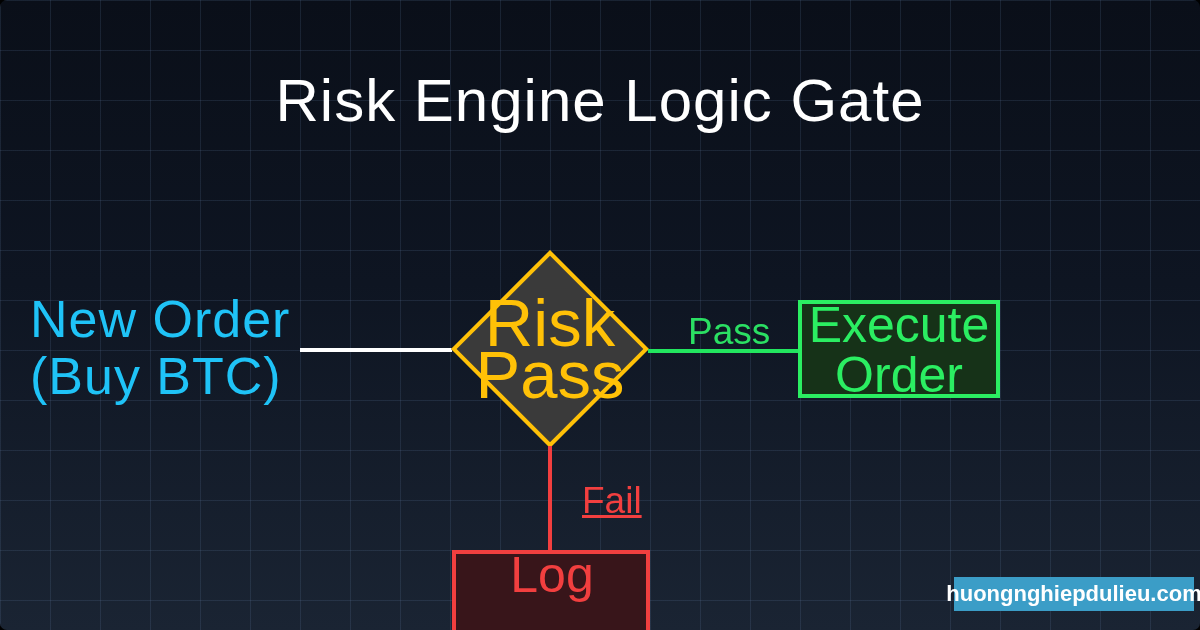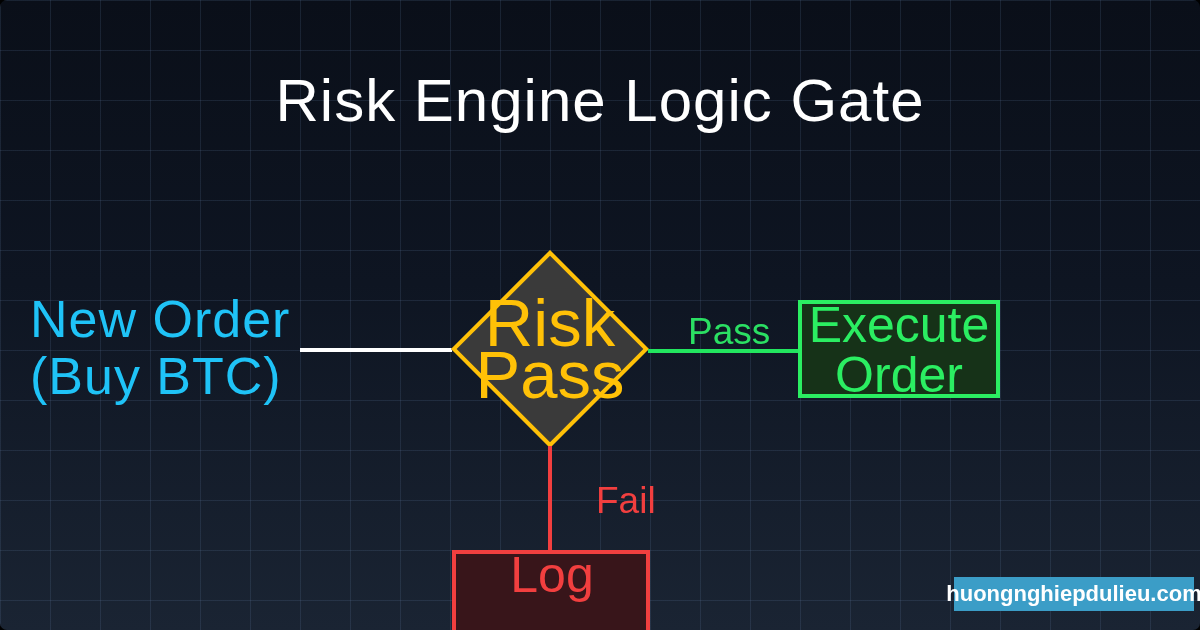--- a/index.html
+++ b/index.html
@@ -74,23 +74,24 @@
     font-size: 50px;
     line-height: 50px;
     color: #2bee62;
     white-space: nowrap;
   }
   .edge-fail {
     left: 548px; top: 446px; width: 4px; height: 106px;
     background: #f23f3f;
   }
   .fail-label {
-    left: 596px; top: 480px;
+    left: 582px; top: 480px;
     font-size: 37px;
     color: #f23f3f;
+    text-decoration: underline;
   }
   .reject-box {
     left: 452px; top: 550px; width: 198px; height: 100px;
     box-sizing: border-box;
     background: #38151a;
     border: 4px solid #f23f3f;
   }
   .reject-label {
     left: 402px; top: 548px; width: 300px;
     text-align: center;

